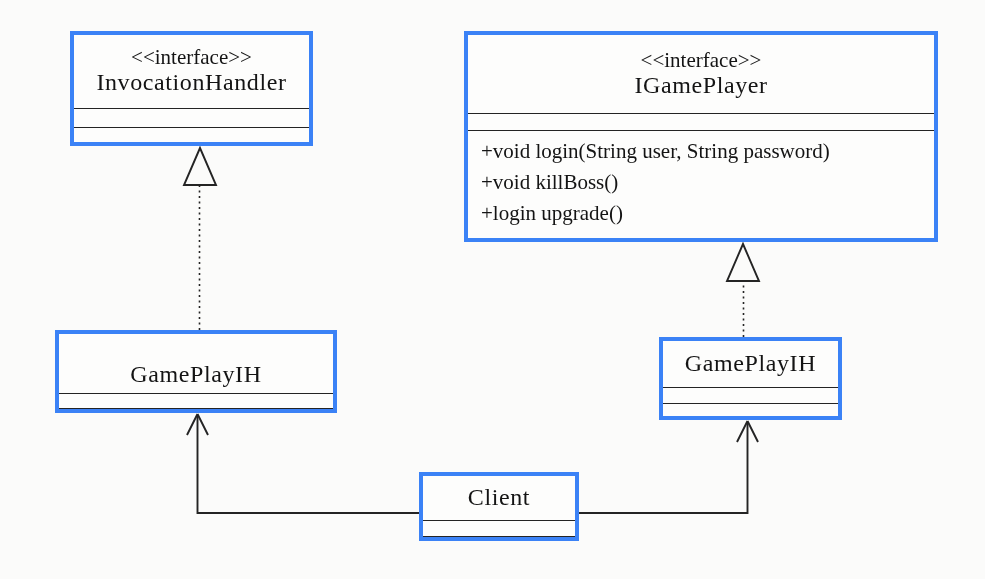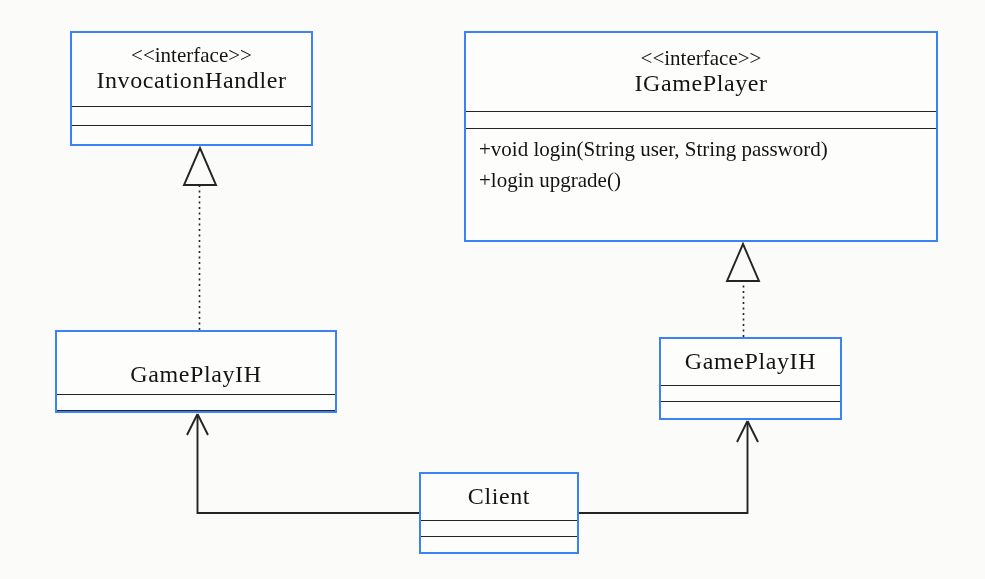--- a/index.html
+++ b/index.html
@@ -5,21 +5,21 @@
   * { margin:0; padding:0; box-sizing:border-box; }
   html,body { background:#ffffff; }
   .canvas {
     position:relative; width:985px; height:579px;
     background:#fbfbfa; overflow:hidden;
     font-family:"Liberation Serif", serif; color:#141414;
   }
   .connectors { position:absolute; left:0; top:0; z-index:0; }
   .uml-class {
     position:absolute; z-index:1;
-    background:#fdfdfc; border:2px solid #3b82f6;
+    background:#fdfdfc; border:4px solid #3b82f6;
     display:flex; flex-direction:column;
   }
   .comp { border-top:1.5px solid #242424; }
   .name-comp {
     border-top:none; display:flex; flex-direction:column;
     justify-content:center; align-items:center; text-align:center;
   }
   .stereotype { font-size:21px; line-height:1.1; font-weight:normal; }
   .class-name { font-size:24px; font-weight:normal; line-height:1.15; letter-spacing:0.6px; }
   .attr-comp { }
@@ -69,20 +69,21 @@
 
   <div class="uml-class" style="left:464px; top:31px; width:474px; height:211px;">
     <div class="name-comp" style="height:78px;">
       <div class="stereotype">&lt;&lt;interface&gt;&gt;</div>
       <div class="class-name">IGamePlayer</div>
     </div>
     <div class="comp attr-comp" style="height:17px;"></div>
     <div class="comp methods-comp" style="flex:1;">
       <div class="methods-list">
         <div class="method-line">+void login(String user, String password)</div>
+        <div class="method-line">+void killBoss()</div>
         <div class="method-line">+login upgrade()</div>
       </div>
     </div>
   </div>
 
   <div class="uml-class" style="left:55px; top:330px; width:282px; height:83px;">
     <div class="name-comp" style="height:44px;margin-top:23px;">
       <div class="class-name">GamePlayIH</div>
     </div>
     <div class="comp attr-comp" style="height:18px;"></div>
@@ -90,21 +91,21 @@
   </div>
 
   <div class="uml-class" style="left:659px; top:337px; width:183px; height:83px;">
     <div class="name-comp" style="height:46px;">
       <div class="class-name">GamePlayIH</div>
     </div>
     <div class="comp attr-comp" style="height:16px;"></div>
     <div class="comp methods-comp" style="flex:1;"></div>
   </div>
 
-  <div class="uml-class" style="left:419px; top:472px; width:160px; height:82px;">
+  <div class="uml-class" style="left:419px; top:472px; width:160px; height:69px;">
     <div class="name-comp" style="height:46px;">
       <div class="class-name">Client</div>
     </div>
     <div class="comp attr-comp" style="height:16px;"></div>
     <div class="comp methods-comp" style="flex:1;"></div>
   </div>
 
 </div>
 
 </body></html>

